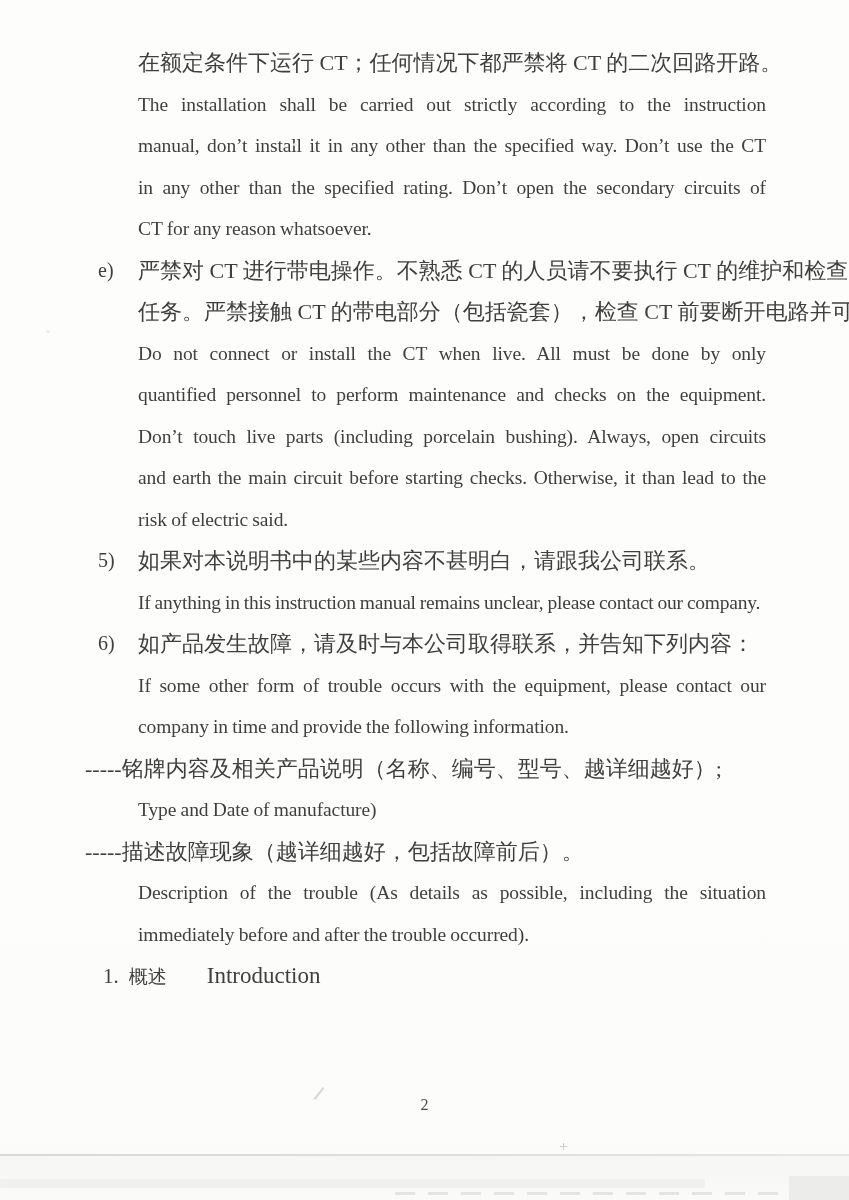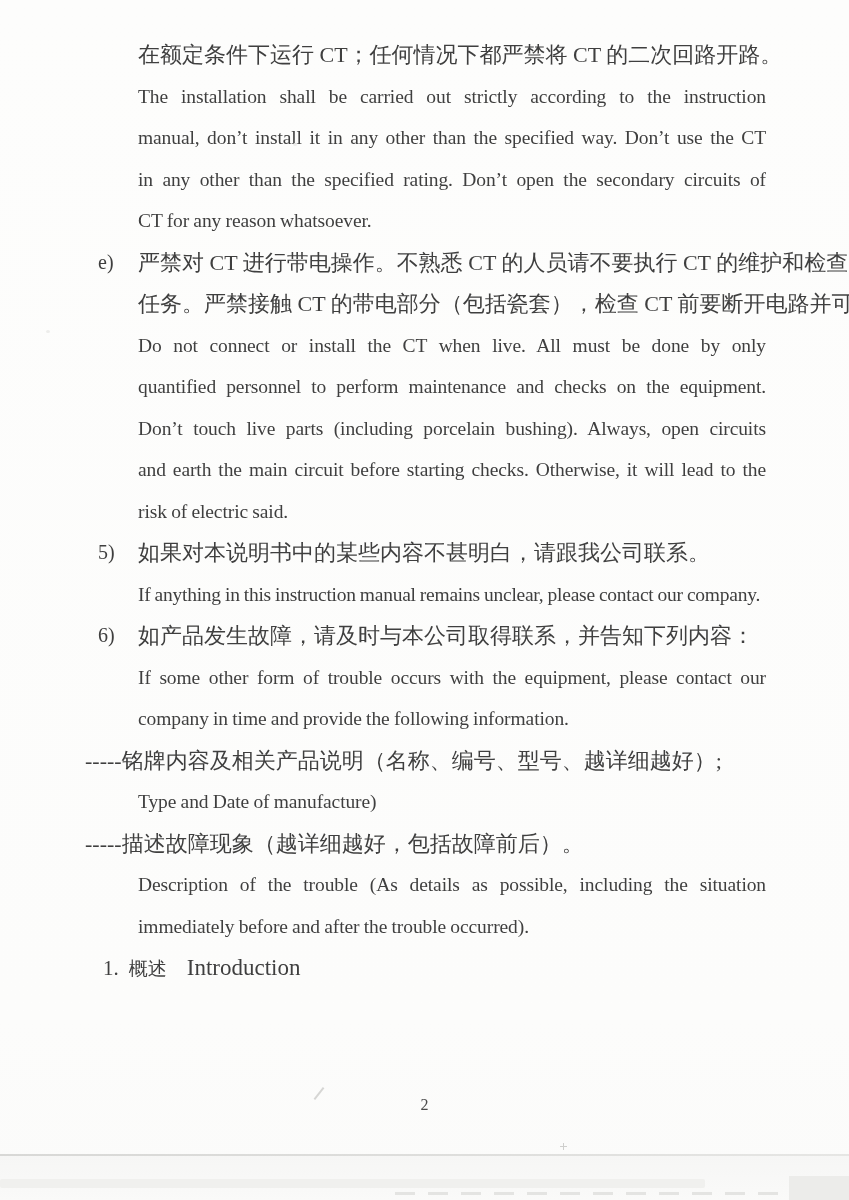--- a/index.html
+++ b/index.html
@@ -15,21 +15,21 @@
     font-family: "Liberation Serif", "DejaVu Serif", serif;
     color: #3f3f3f;
   }
   .page {
     position: absolute;
     inset: 0;
     background: linear-gradient(180deg, #fdfdfc 0%, #fcfcfb 85%, #fbfbfa 100%);
   }
   .content {
     position: absolute;
-    top: 34px;
+    top: 42px;
     left: 85px;
     width: 720px;
   }
   .ln { line-height: 41.5px; white-space: nowrap; }
   .j  { text-align: justify; text-align-last: justify; }
   .en { font-size: 19.5px; letter-spacing: -0.1px; }
   .en .ln, .en.ln { word-spacing: -0.5px; }
   .zh { font-size: 22px; }
   .block { margin: 0; }
   .indent { margin-left: 53px; width: 628px; }
@@ -41,21 +41,21 @@
     font-size: 20px;
     line-height: 41.5px;
     letter-spacing: 0;
   }
   .single { white-space: nowrap; width: auto; }
   .tight { word-spacing: -1.5px; letter-spacing: -0.25px; }
   .dash { margin-left: 0; white-space: nowrap; line-height: 41.5px; }
   .heading { margin-left: 18px; line-height: 41.5px; white-space: nowrap; }
   .heading .num { font-size: 21px; }
   .heading .h-zh { font-size: 19px; margin-left: 6px; }
-  .heading .h-en { font-size: 23px; margin-left: 16px; }
+  .heading .h-en { font-size: 23px; margin-left: 36px; }
   .footer {
     position: absolute;
     top: 1096px;
     left: 0;
     width: 849px;
     text-align: center;
     font-size: 16px;
     color: #4a4a4a;
   }
   
@@ -131,21 +131,21 @@
     <div class="block item zh">
       <span class="marker en">e)</span>
       <div class="ln j">严禁对 CT 进行带电操作。不熟悉 CT 的人员请不要执行 CT 的维护和检查</div>
       <div class="ln j">任务。严禁接触 CT 的带电部分（包括瓷套），检查 CT 前要断开电路并可</div>
     </div>
 
     <div class="block en indent">
       <div class="ln j">Do not connect or install the CT when live. All must be done by only</div>
       <div class="ln j">quantified personnel to perform maintenance and checks on the equipment.</div>
       <div class="ln j">Don’t touch live parts (including porcelain bushing). Always, open circuits</div>
-      <div class="ln j">and earth the main circuit before starting checks. Otherwise, it will lead to the</div>
+      <div class="ln j">and earth the main circuit before starting checks. Otherwise, it than lead to the</div>
       <div class="ln">risk of electric said.</div>
     </div>
 
     <div class="block item zh single">
       <span class="marker en">5)</span>
       <span class="ln">如果对本说明书中的某些内容不甚明白，请跟我公司联系。</span>
     </div>
 
     <div class="block en indent single ln tight">If anything in this instruction manual remains unclear, please contact our company.</div>
 

